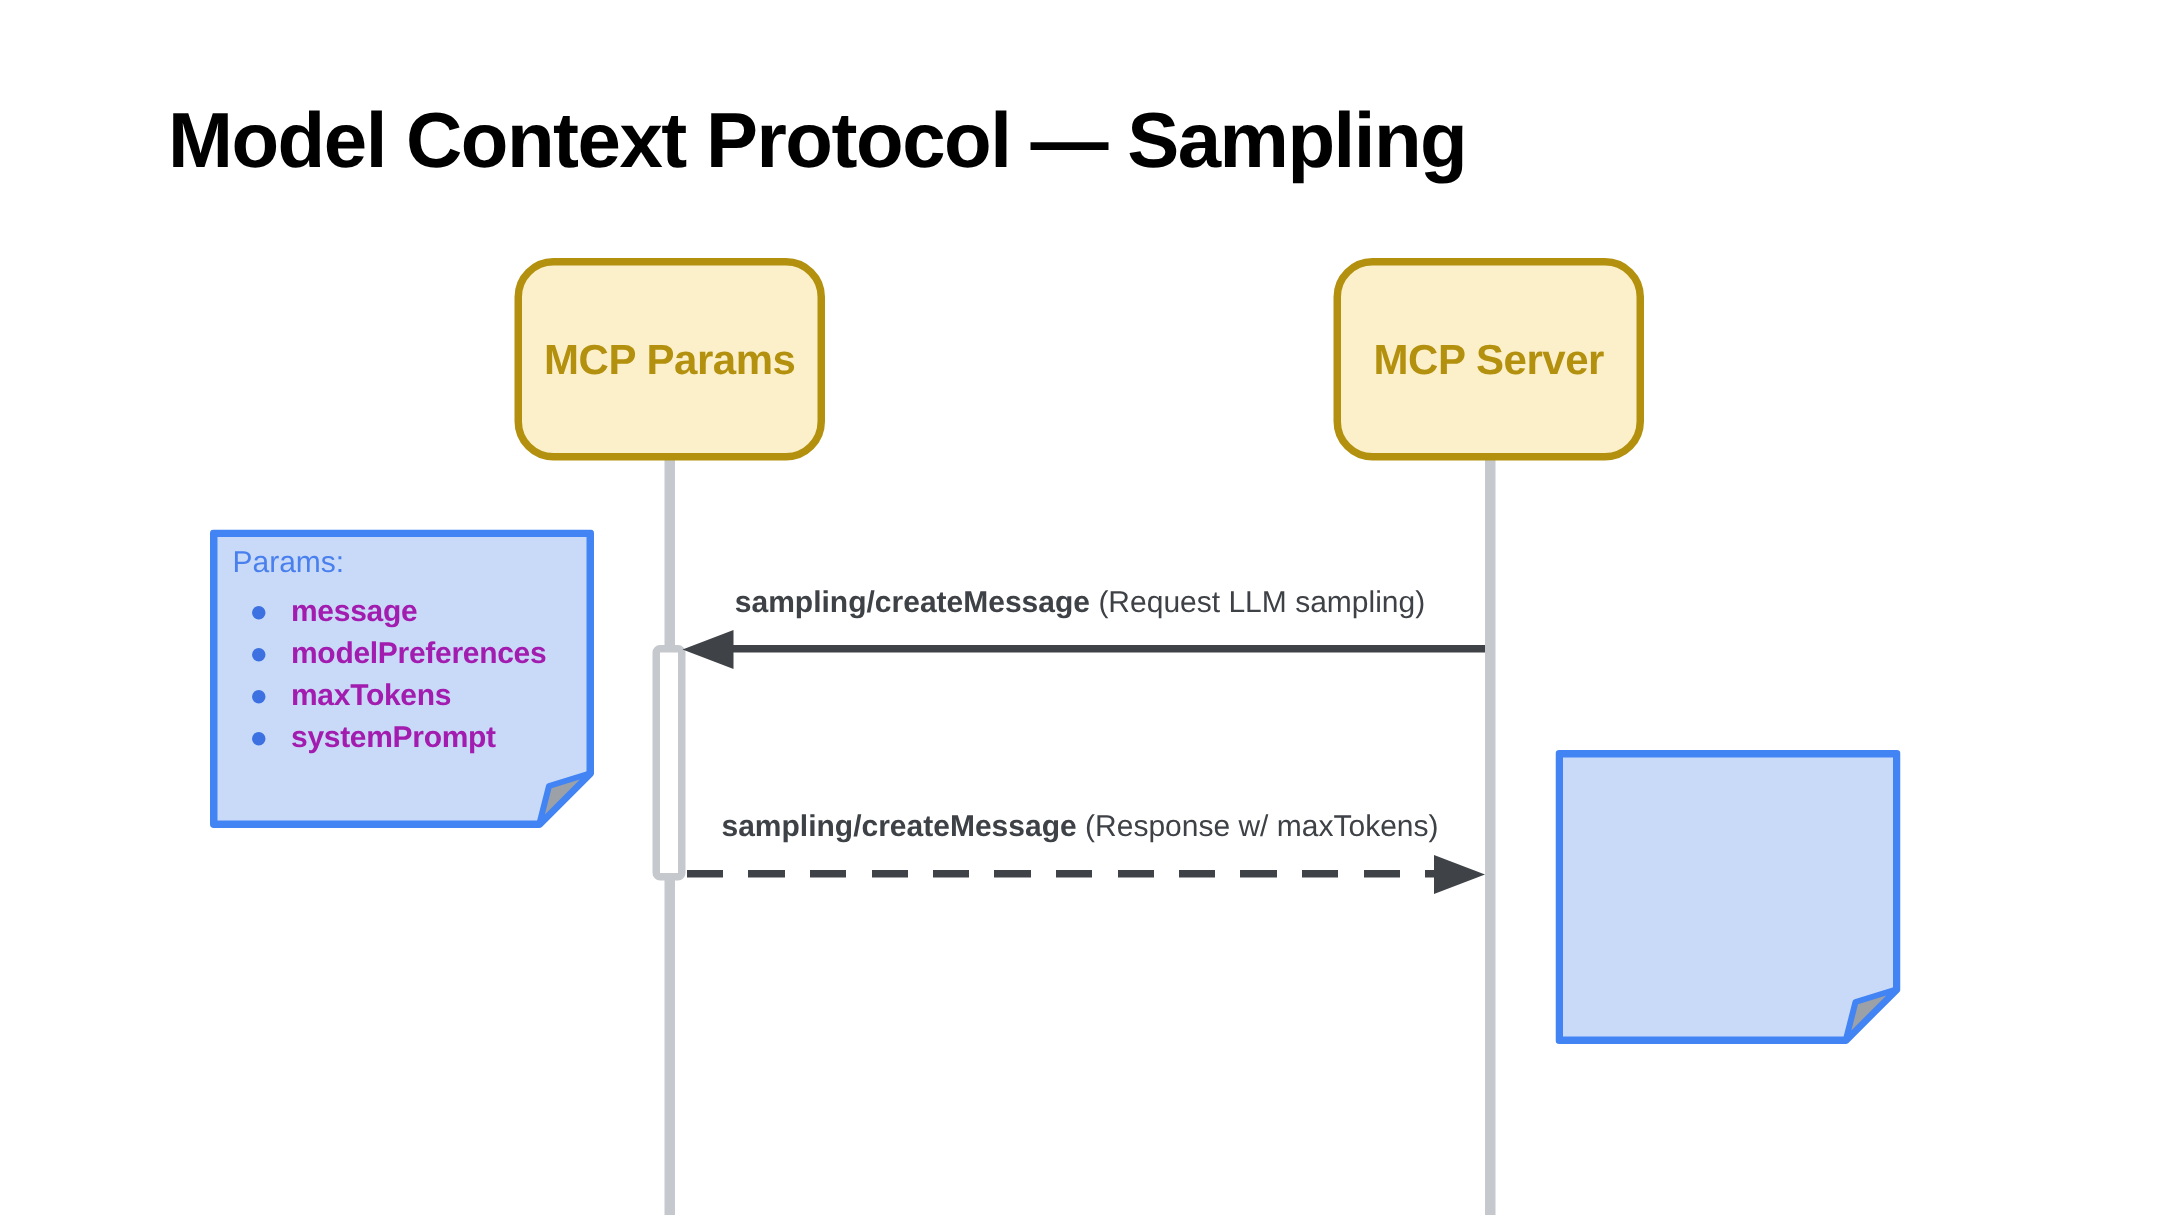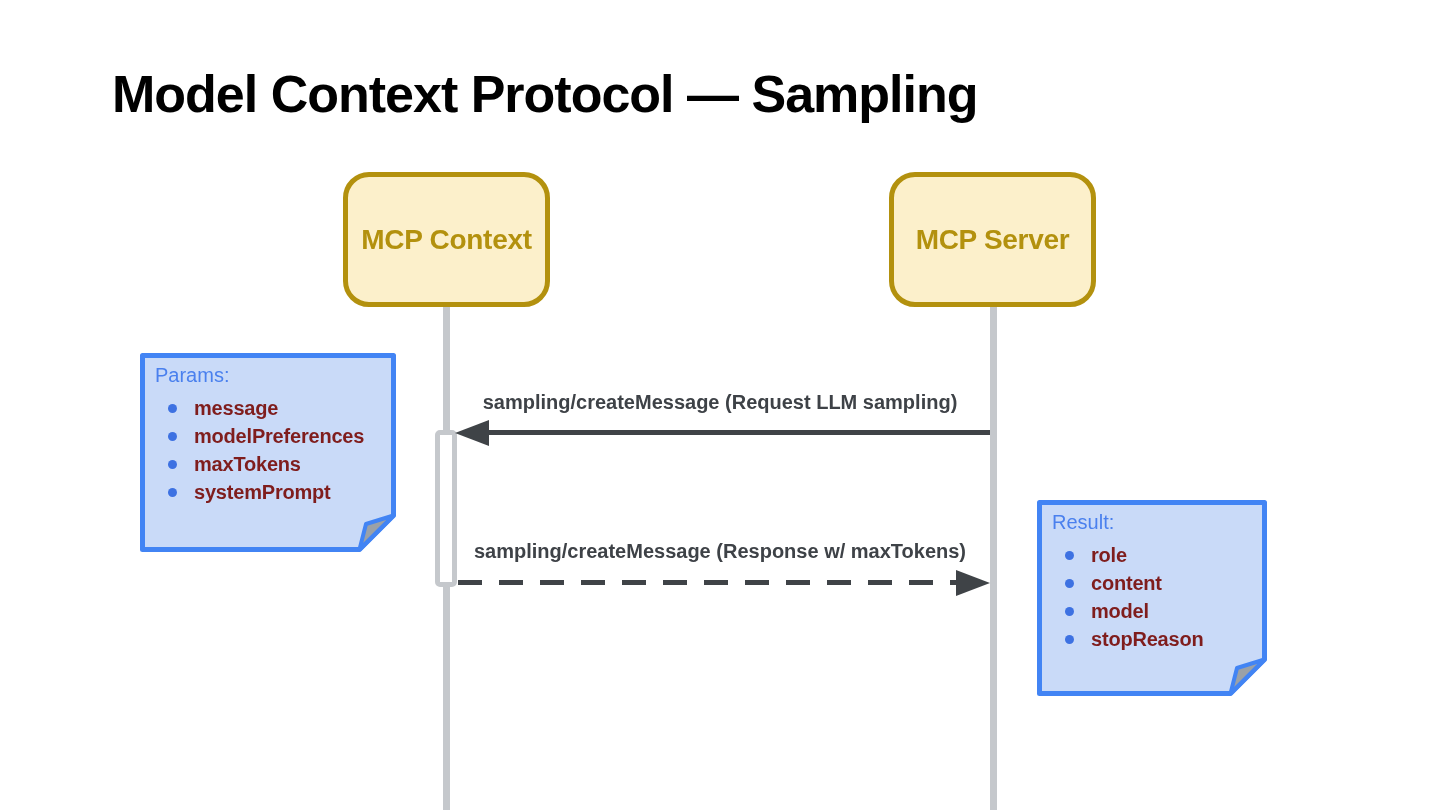--- a/index.html
+++ b/index.html
@@ -29,21 +29,21 @@
   .activation{
     position:absolute;left:435px;top:430px;width:22px;height:157px;box-sizing:border-box;
     background:#ffffff;border:5px solid #C5C8CC;border-radius:5px;z-index:2;
   }
 
   .msg-label{
     position:absolute;left:450px;width:540px;text-align:center;white-space:nowrap;
     font-size:20px;color:#3E4247;z-index:4;
   }
   .msg-label .method{font-weight:bold;}
-  .msg-label .annot{margin-left:0.28em;font-weight:bold;margin-top:24px;}
+  .msg-label .annot{margin-left:0.28em;font-weight:normal;margin-top:24px;}
   .msg1-label{top:391px;}
   .msg2-label{top:540px;}
 
   .msg1-line{position:absolute;left:486px;top:430px;width:504px;height:5px;background:#3F4347;z-index:3;}
   .head-left{
     position:absolute;left:455px;top:420px;width:0;height:0;z-index:4;
     border-right:34px solid #3F4347;border-top:13px solid transparent;border-bottom:13px solid transparent;
   }
   .msg2-line{
     position:absolute;left:458px;top:580px;width:498px;height:5px;z-index:3;
@@ -56,34 +56,34 @@
 
   .note{position:absolute;z-index:5;}
   .note-params{left:140px;top:353px;width:256px;height:199px;padding-left:41px;}
   .note-result{left:1037px;top:500px;width:230px;height:196px;}
   .note svg{position:absolute;left:0;top:0;display:block;}
   .note-content{position:absolute;left:0;top:0;right:0;padding:11px 6px 0 15px;}
   .note-title{font-size:20px;color:#4A80EE;}
   .note-items{margin-top:7px;}
   .note-item{display:flex;align-items:center;height:28px;}
   .bullet{width:9px;height:9px;border-radius:50%;background:#3D71E2;margin:0 17px 0 13px;flex:none;}
-  .note-item-text{font-size:20px;font-weight:bold;letter-spacing:-0.2px;color:#7f1d1d;white-space:nowrap;}
+  .note-item-text{font-size:20px;font-weight:bold;letter-spacing:-0.2px;color:#a21caf;white-space:nowrap;}
 </style>
 </head>
 <body>
 
 <div class="slide">
 
   <div class="slide-title">Model Context Protocol — Sampling</div>
 
   <div class="lifeline lifeline-client"></div>
   <div class="lifeline lifeline-server"></div>
 
   <div class="actor actor-client">
-    <span class="actor-label">MCP Context</span>
+    <span class="actor-label">MCP Params</span>
   </div>
   <div class="actor actor-server">
     <span class="actor-label">MCP Server</span>
   </div>
 
   <div class="activation"></div>
 
   <div class="msg-label msg1-label">
     <span class="method">sampling/createMessage</span><span class="annot">(Request LLM sampling)</span>
   </div>
@@ -122,36 +122,15 @@
         </div>
       </div>
     </div>
   </div>
 
   <div class="note note-result">
     <svg width="230" height="196" viewBox="0 0 230 196">
       <path d="M2.5,2.5 L227.5,2.5 L227.5,159.5 L193.5,193.5 L2.5,193.5 Z" fill="#C9DAF8" stroke="#4284F4" stroke-width="5" stroke-linejoin="round"></path>
       <path d="M193.5,193.5 L227.5,159.5 L200,168 Z" fill="#9BA1A7" stroke="#4284F4" stroke-width="4" stroke-linejoin="round"></path>
     </svg>
-    <div class="note-content">
-      <div class="note-title">Result:</div>
-      <div class="note-items">
-        <div class="note-item">
-          <span class="bullet"></span>
-          <span class="note-item-text">role</span>
-        </div>
-        <div class="note-item">
-          <span class="bullet"></span>
-          <span class="note-item-text">content</span>
-        </div>
-        <div class="note-item">
-          <span class="bullet"></span>
-          <span class="note-item-text">model</span>
-        </div>
-        <div class="note-item">
-          <span class="bullet"></span>
-          <span class="note-item-text">stopReason</span>
-        </div>
-      </div>
-    </div>
   </div>
 
 </div>
 
 </body></html>

